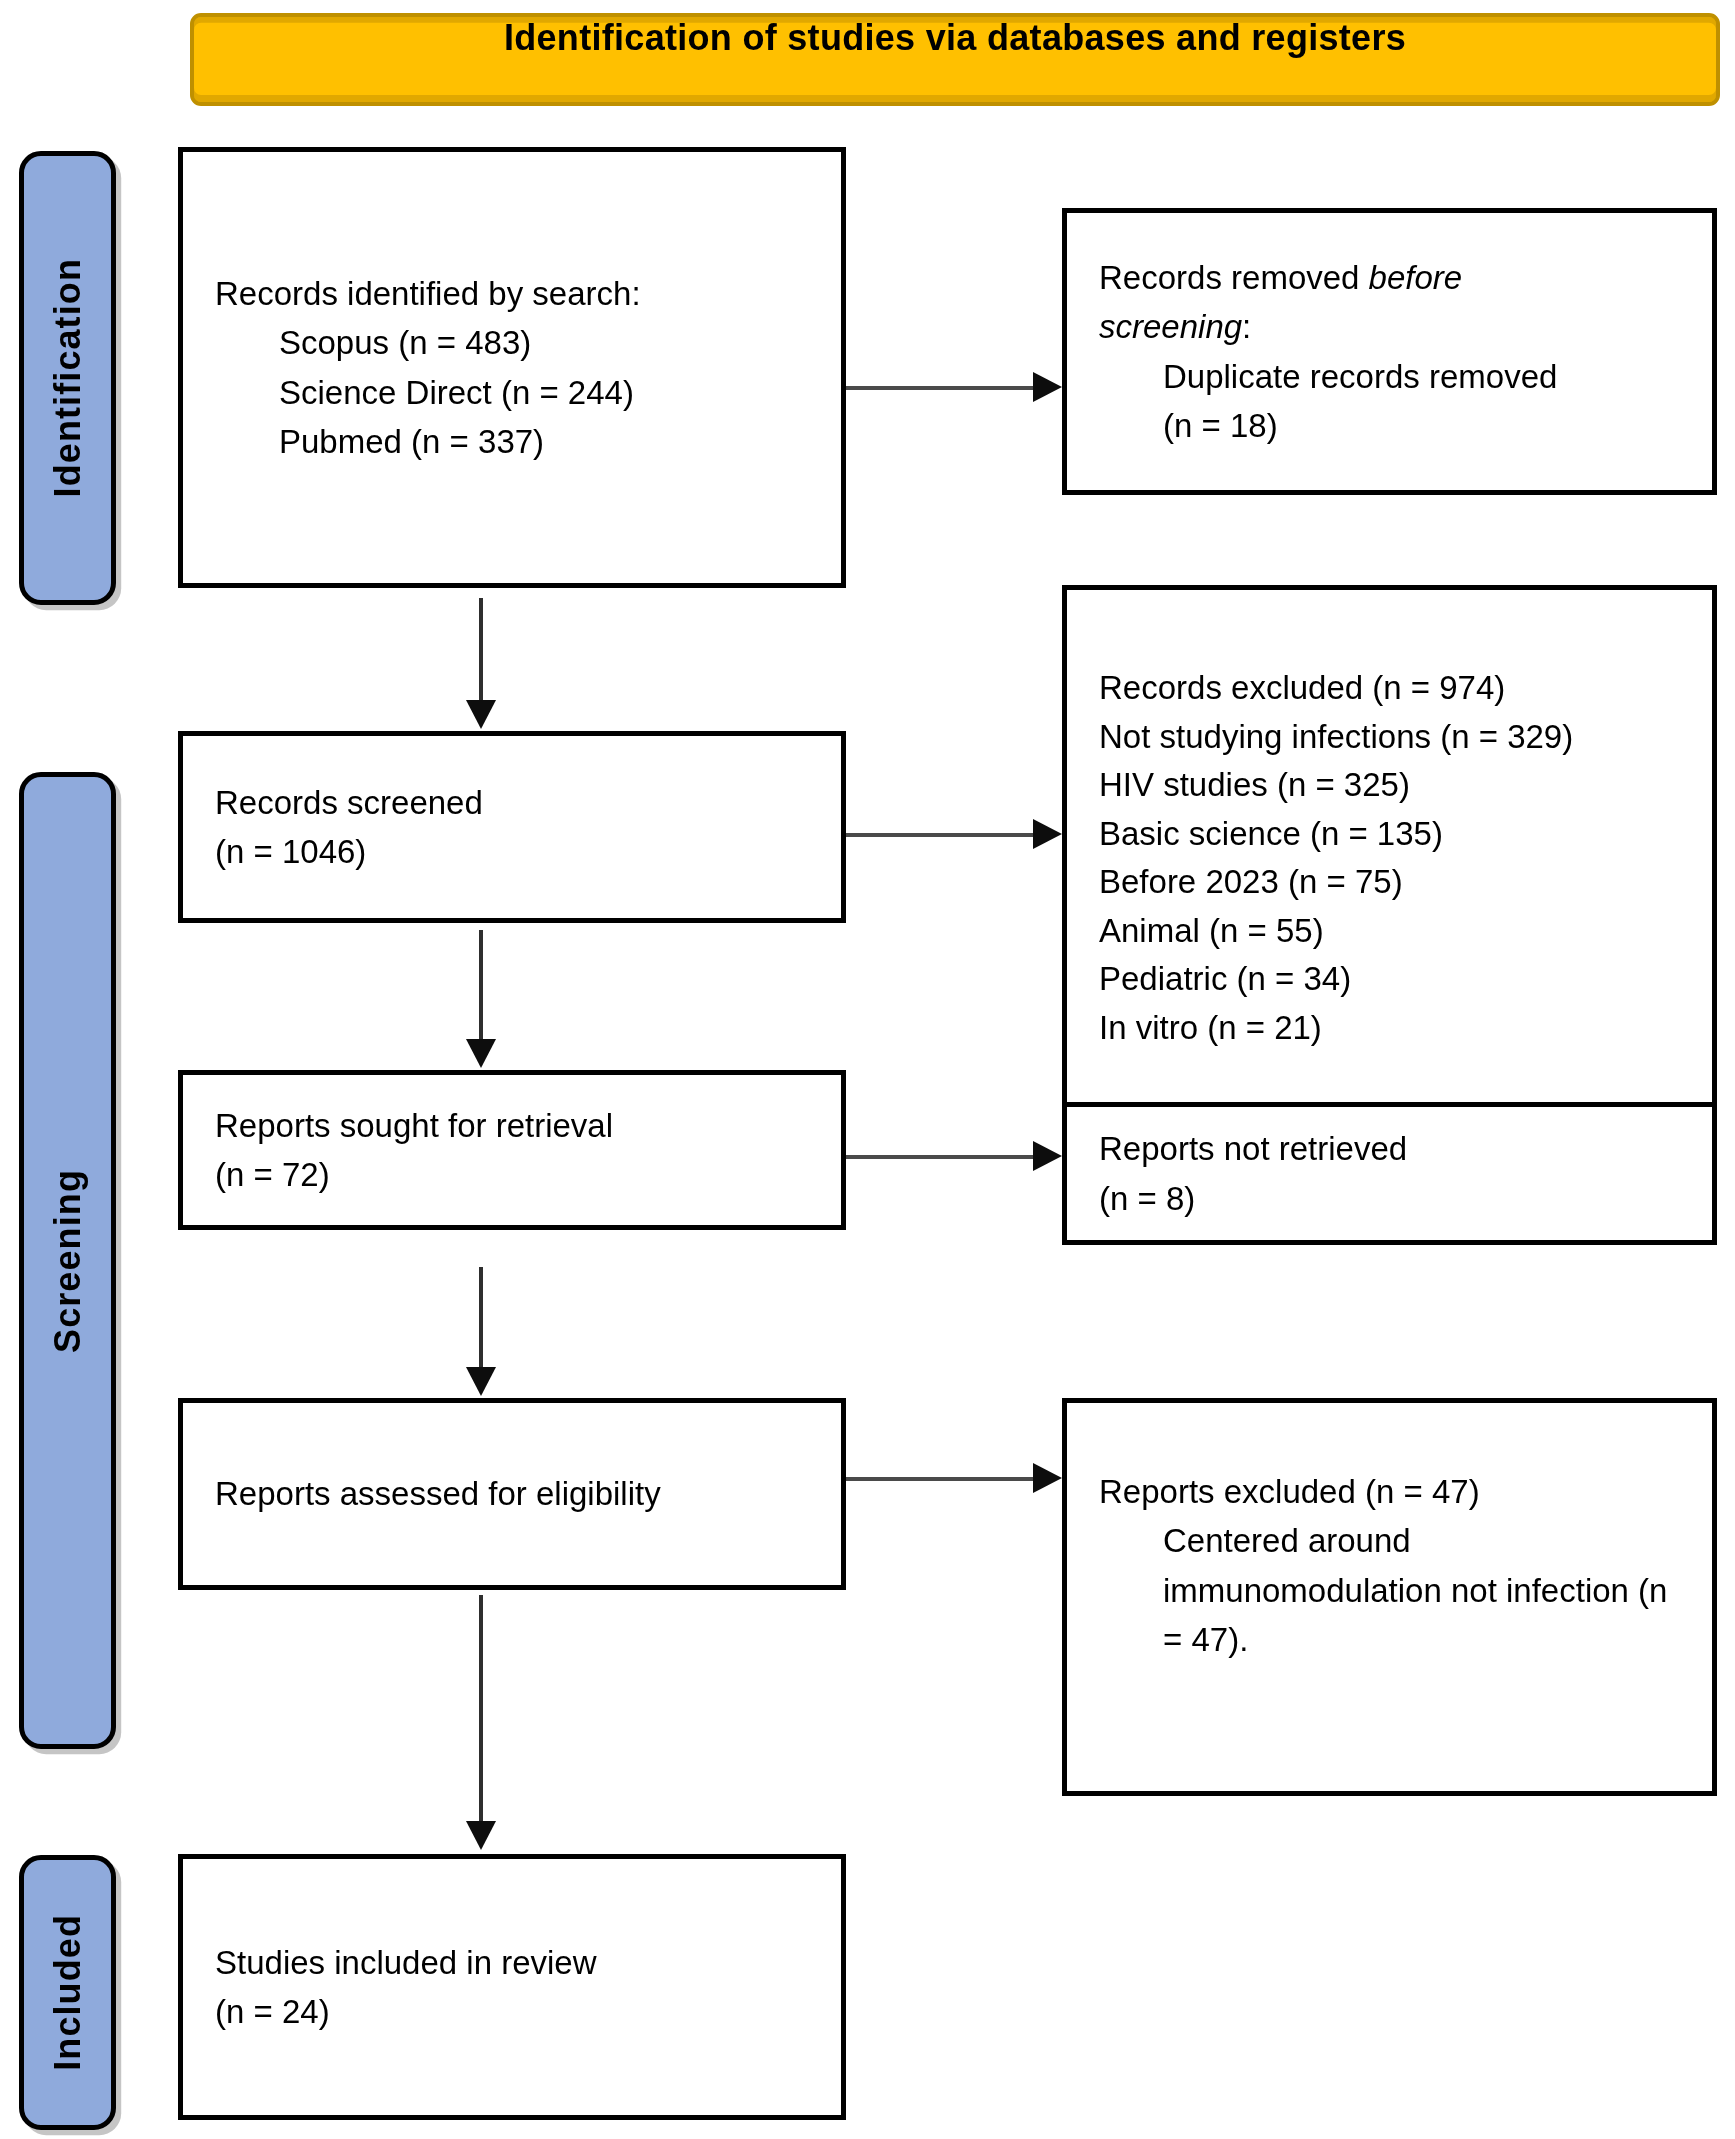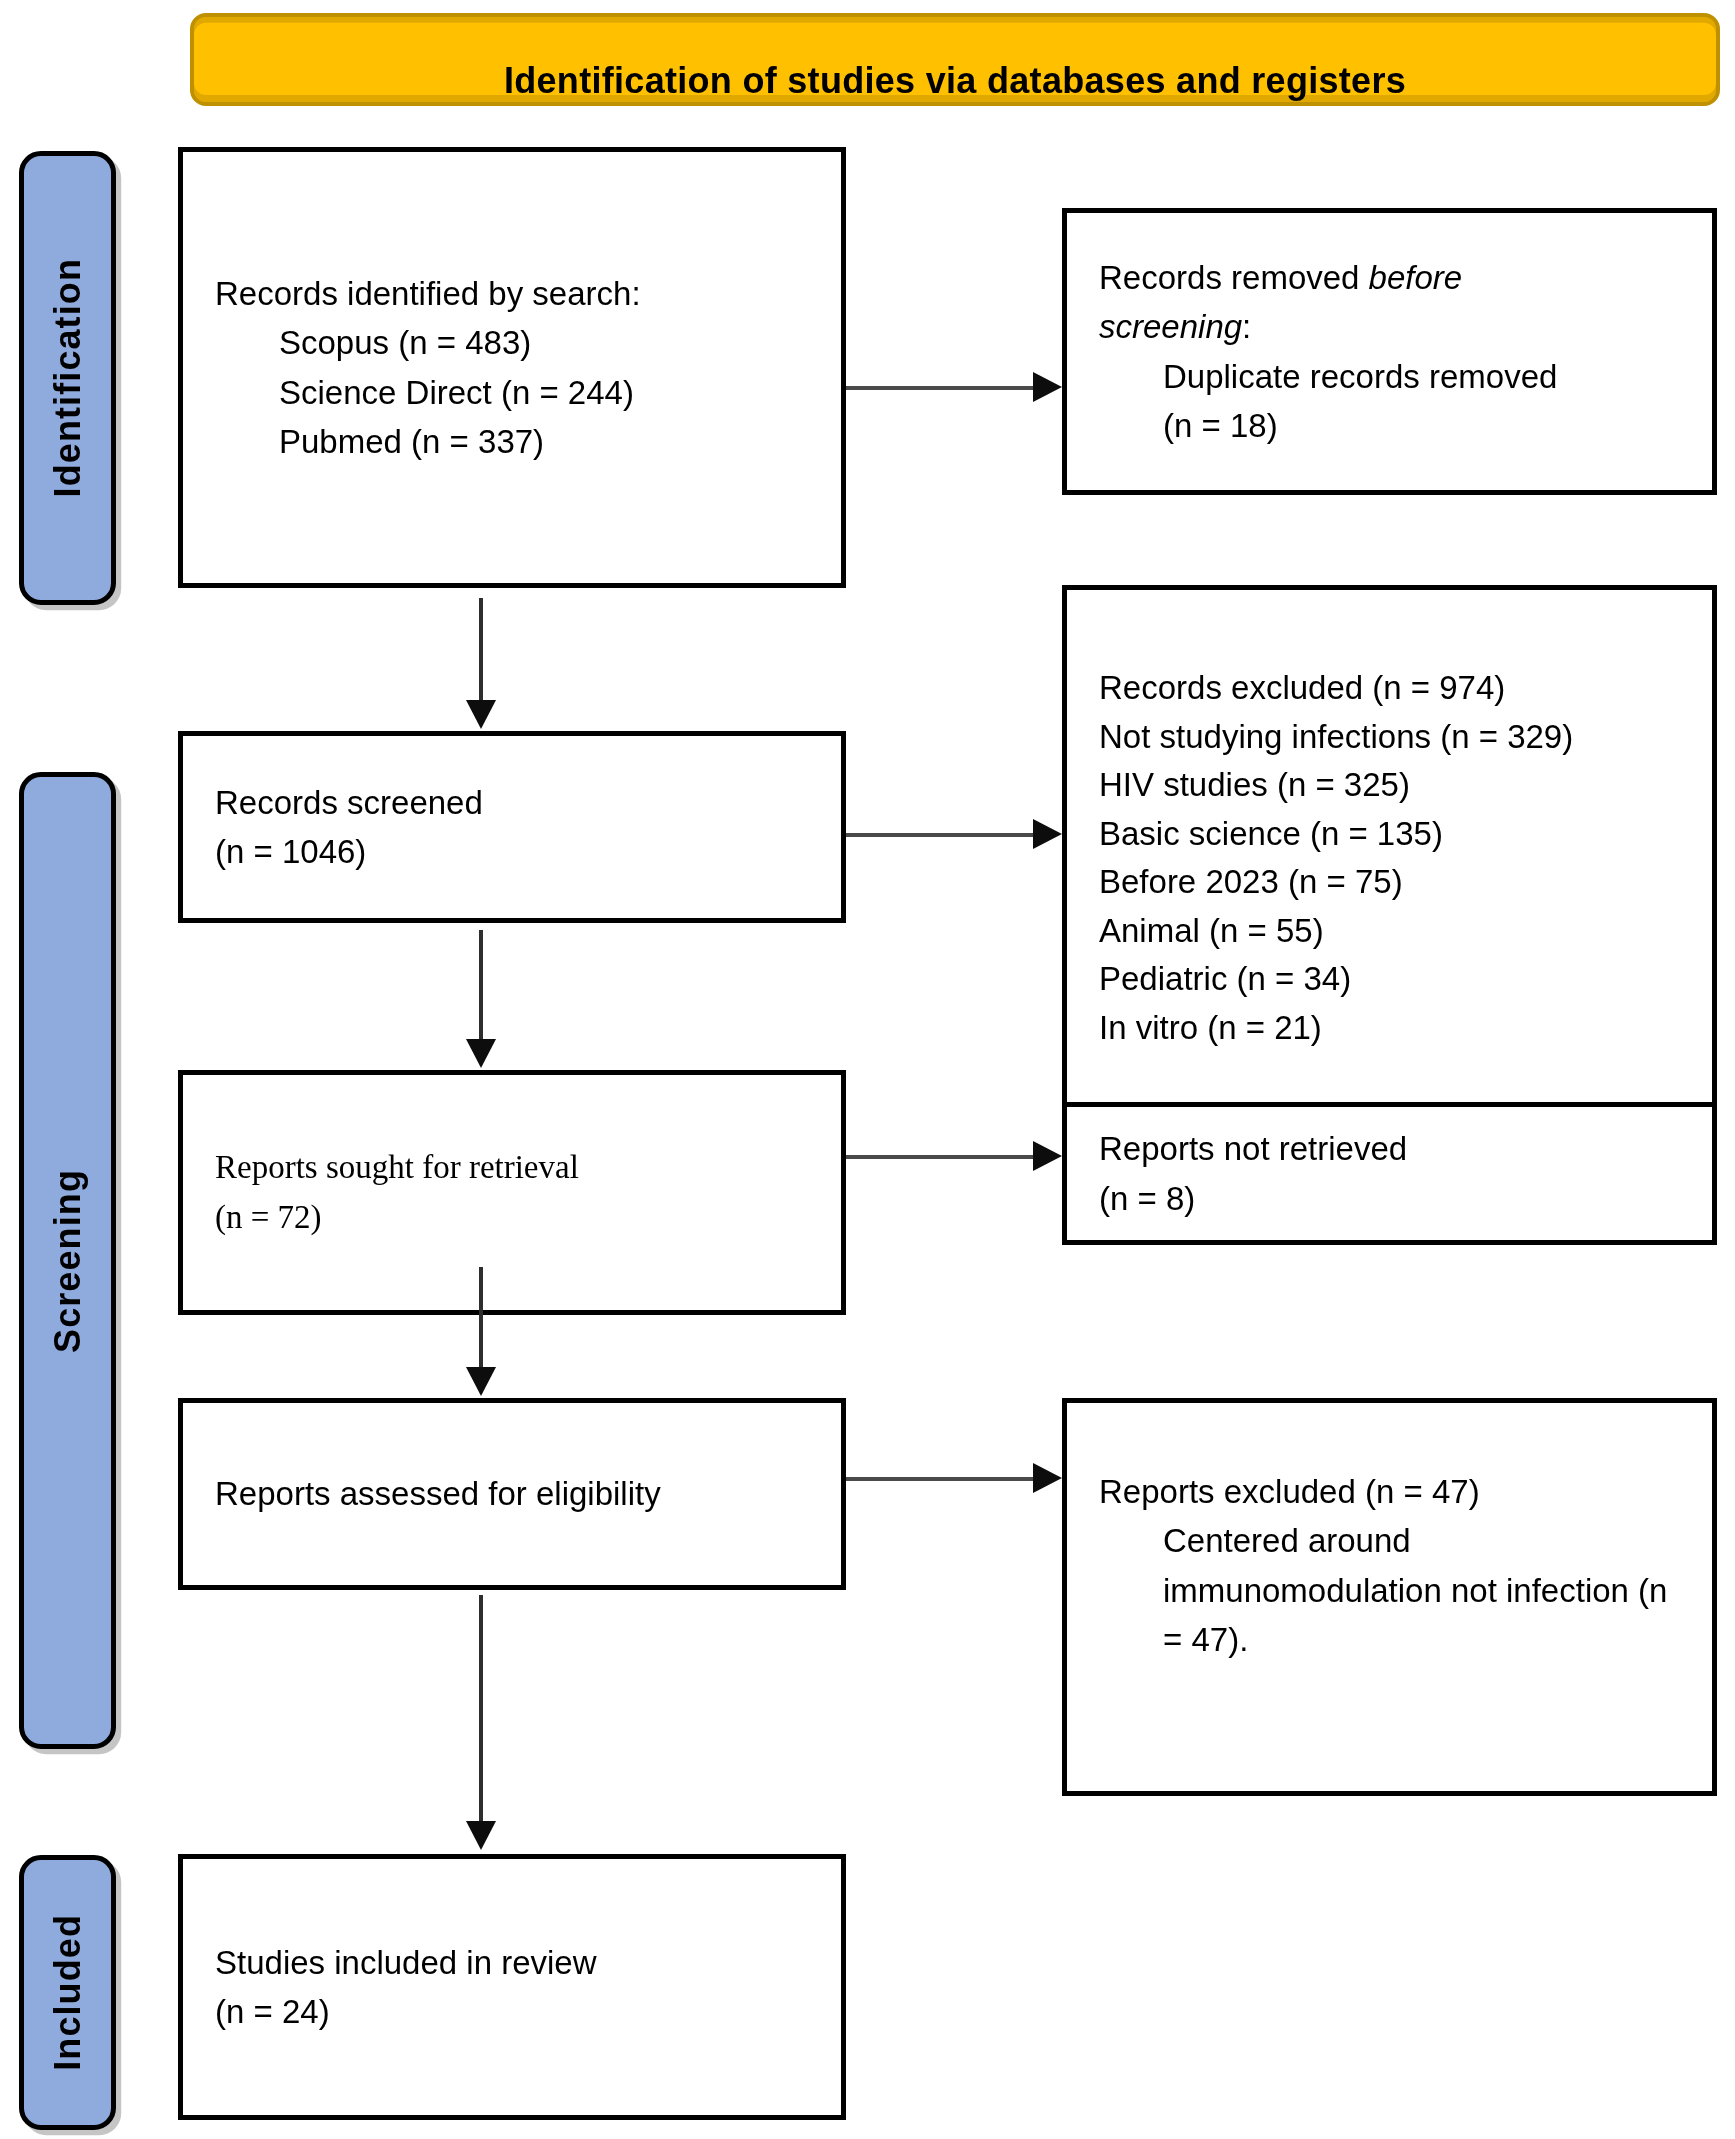--- a/index.html
+++ b/index.html
@@ -16,23 +16,23 @@
     color: #000000;
   }
 
   
   .banner {
     position: absolute;
     left: 190px; top: 12.6px;
     width: 1530px; height: 93px;
     background: #FFC000;
     border: 4px solid #BF9000;
-    border-radius: 16px;
+    border-radius: 11px;
     box-sizing: border-box;
-    display: flex; align-items: flex-end; justify-content: center;
+    display: flex; align-items: flex-start; justify-content: center;
     box-shadow: inset 0 5.7px 0 rgba(146,107,0,0.28), inset 0 -7px 0 rgba(146,107,0,0.28);
   }
   .banner .banner-text {
     font-size: 36px;
     font-weight: bold;
     letter-spacing: 0.3px;
   }
 
   
   .stage {
@@ -67,21 +67,21 @@
     display: flex; flex-direction: column; justify-content: center;
     font-size: 33px;
     line-height: 1.5;
     padding: 17px 23px 17px 32px;
   }
   .left-col  { left: 178px;  width: 668px; }
   .right-col { left: 1062px; width: 655px; }
 
   #box-records-identified { top: 147px;  height: 441px; }
   #box-records-screened   { top: 731px; height: 192px; }
-  #box-reports-sought     { top: 1070px; height: 245px; font-family: Liberation Serif, serif; }
+  #box-reports-sought     { top: 1070px; height: 160px; }
   #box-reports-assessed   { top: 1398px; height: 192px; }
   #box-studies-included   { top: 1854px; height: 266px; }
 
   #box-records-removed      { top: 208px;  height: 287px; }
   #box-records-excluded     { top: 585px; height: 546px; line-height: 1.47; }
   #box-reports-not-retrieved{ top: 1102px; height: 143px; }
   #box-reports-excluded     { top: 1398px; height: 398px; padding-bottom: 80px; }
 
   .indent { padding-left: 64px; }
   .it { font-style: italic; }

